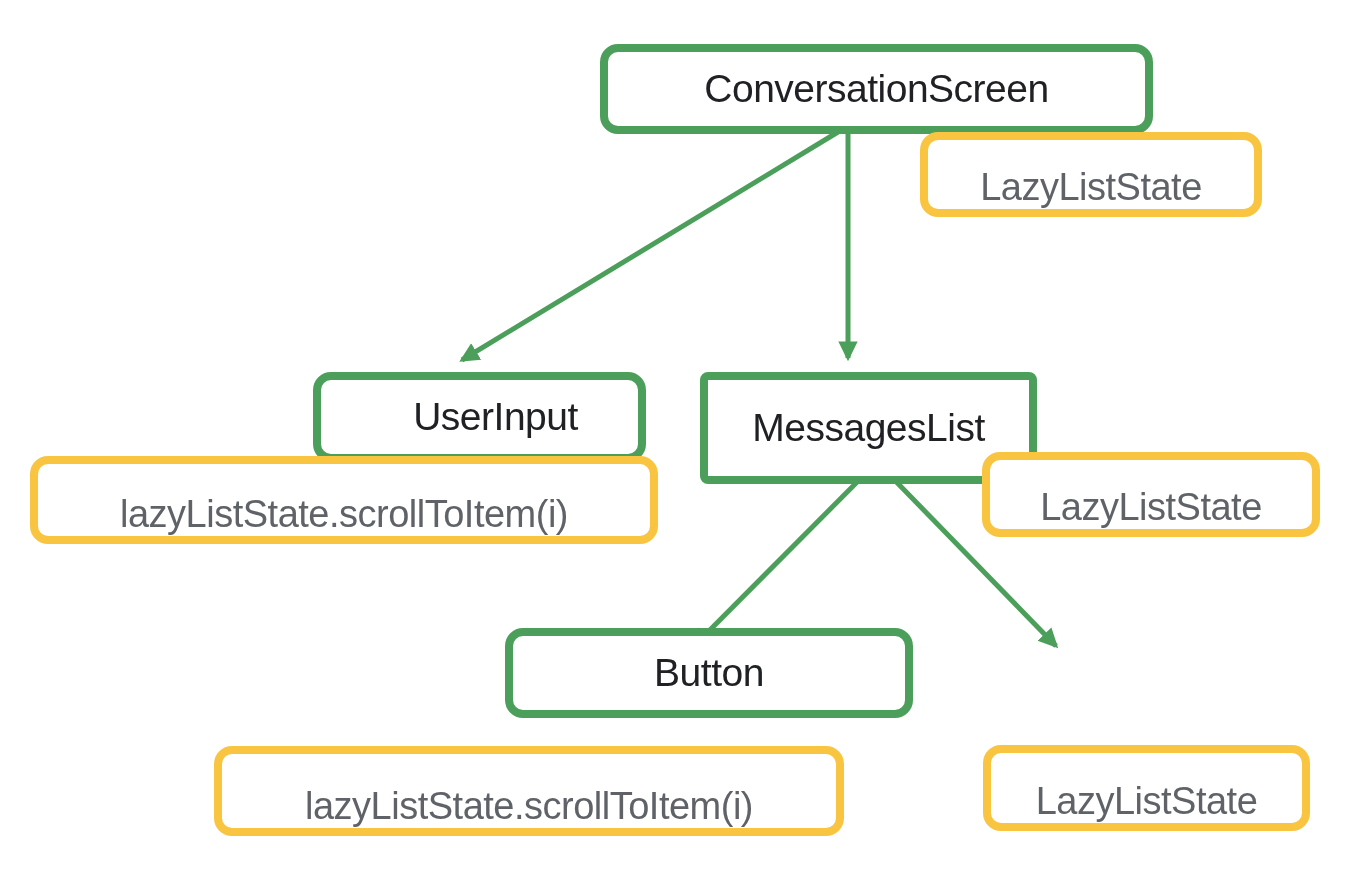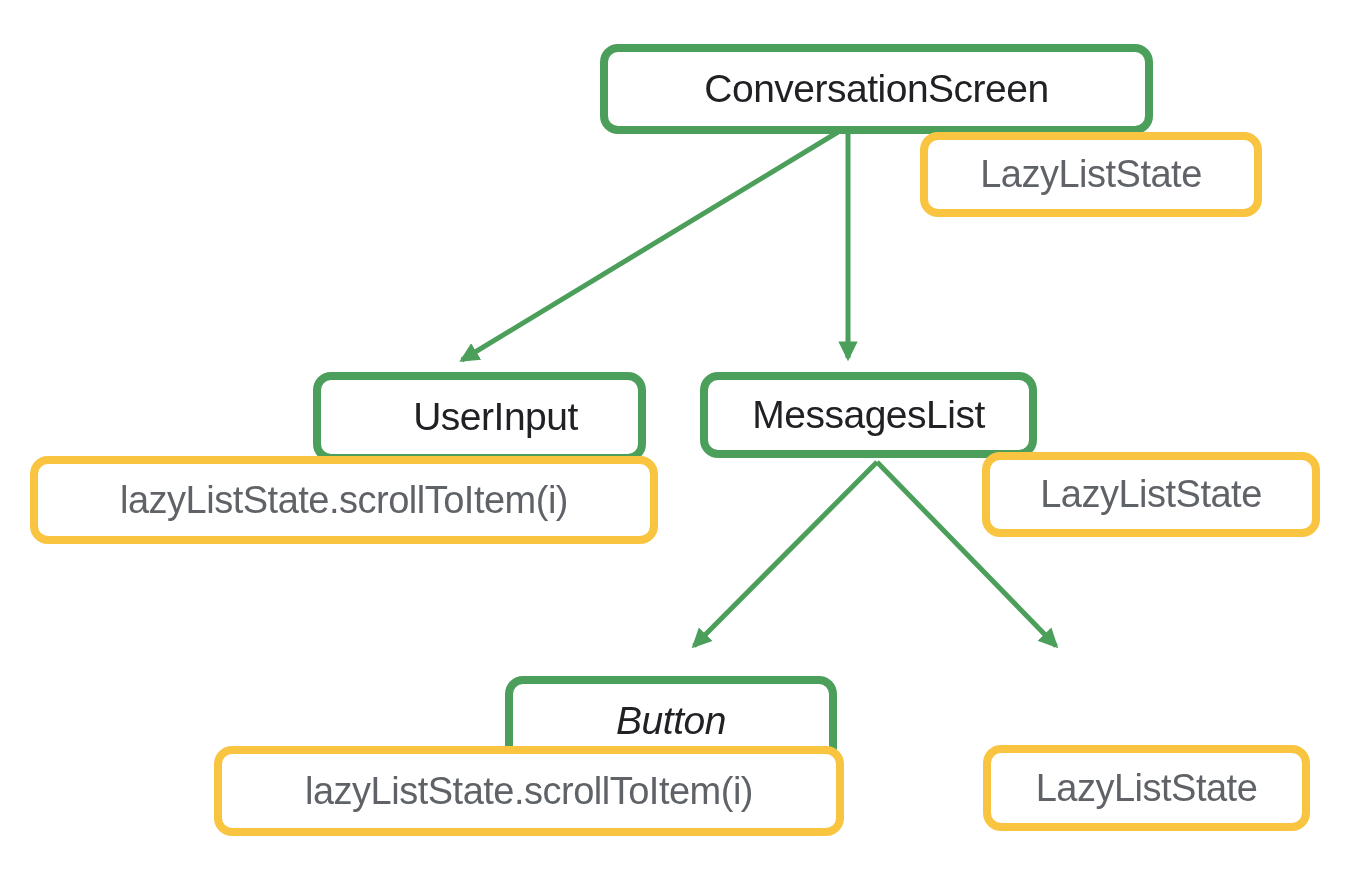--- a/index.html
+++ b/index.html
@@ -45,20 +45,21 @@
     z-index: 1;
     text-align: right;
   }
   .node.state {
     border: 8px solid var(--yellow);
     color: var(--gray);
     font-size: 38px;
     font-weight: 500;
     letter-spacing: -0.5px;
     z-index: 2;
+    align-items: flex-end;
   }
 </style>
 </head>
 <body>
 
 <div id="canvas">
 
   <svg id="edges" xmlns="http://www.w3.org/2000/svg">
     <defs>
       <marker id="arrowhead" viewBox="0 0 10 10" refX="7.2" refY="5" markerWidth="4.6" markerHeight="4.6" orient="auto-start-reverse">
@@ -76,27 +77,27 @@
   </div>
   <div class="node state" style="left: 920px; top: 132px; width: 342px; height: 85px;">
     <span>LazyListState</span>
   </div>
   <div class="node composable" style="left: 313px; top: 372px; width: 333px; height: 90px; padding-left: 32px;">
     <span>UserInput</span>
   </div>
   <div class="node state" style="left: 30px; top: 456px; width: 628px; height: 88px;">
     <span>lazyListState.scrollToItem(i)</span>
   </div>
-  <div class="node composable" style="left: 700px; top: 372px; width: 337px; height: 86px;">
+  <div class="node composable" style="left: 700px; top: 372px; width: 337px; height: 112px; border-radius: 8px;">
     <span>MessagesList</span>
   </div>
   <div class="node state" style="left: 982px; top: 452px; width: 338px; height: 85px;">
     <span>LazyListState</span>
   </div>
-  <div class="node composable" style="left: 505px; top: 676px; width: 332px; height: 90px; font-style: italic;">
+  <div class="node composable" style="left: 505px; top: 628px; width: 408px; height: 90px;">
     <span>Button</span>
   </div>
   <div class="node state" style="left: 214px; top: 746px; width: 630px; height: 90px;">
     <span>lazyListState.scrollToItem(i)</span>
   </div>
   <div class="node state" style="left: 983px; top: 745px; width: 327px; height: 86px;">
     <span>LazyListState</span>
   </div>
 
 </div>

